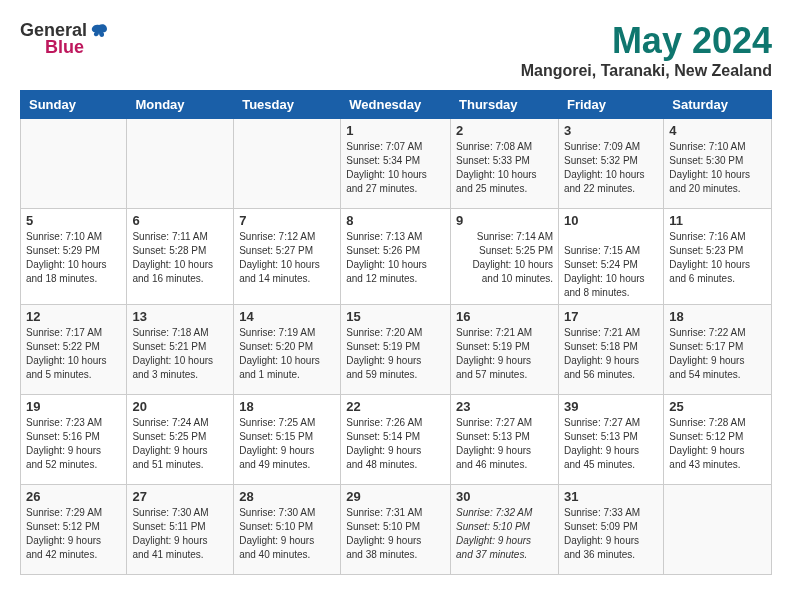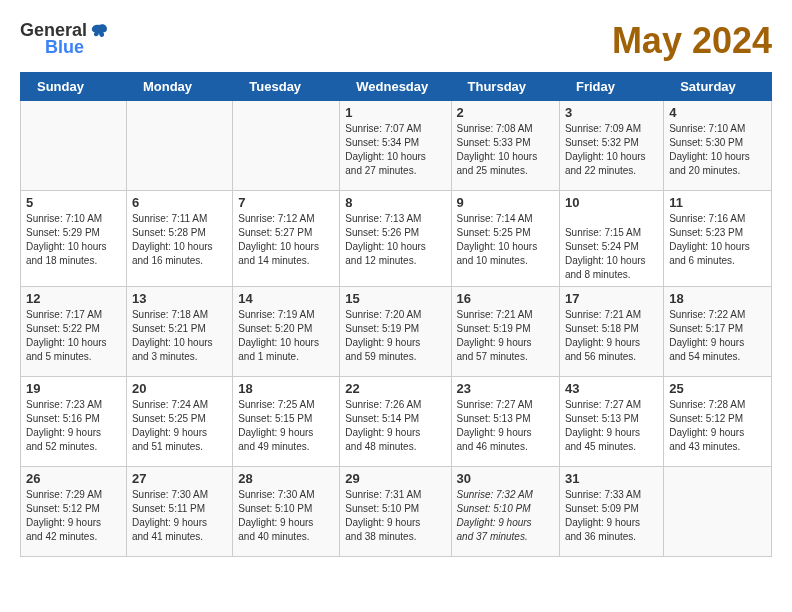--- a/index.html
+++ b/index.html
@@ -24,37 +24,37 @@
     .logo-row {
       display: flex;
       align-items: center;
     }
     .title-section {
       text-align: right;
     }
     .month-title {
       font-size: 36px;
       font-weight: bold;
-      color: #a16207;
+      color: #0f766e;
     }
     .location-title {
       font-size: 16px;
       color: #333;
       font-weight: bold;
     }
     table {
       width: 100%;
       border-collapse: collapse;
     }
     thead tr {
       background-color: #1a5fa8;
       color: white;
     }
     thead th {
-      padding: 6px 16px;
+      padding: 6px 8px;
       font-size: 13px;
       font-weight: bold;
       text-align: left;
       border: 1px solid #1a5fa8;
     }
     tbody tr {
       vertical-align: top;
     }
     tbody td {
       border: 1px solid #ccc;
@@ -90,24 +90,25 @@
 <body>
 
 <div class="header-section">
   <div class="logo">
     <div class="logo-row">
       <span style="font-size:18px;font-weight:bold;color:#333;">General</span>
       <svg width="20" height="20" viewBox="0 0 20 20" style="margin-left:2px;">
         <path d="M10 4 C14 2 18 4 18 8 C18 10 16 12 14 11 C16 13 15 16 13 16 C11 16 10 14 10 12 C10 14 8 16 6 15 C4 14 5 11 7 11 C5 12 2 10 3 7 C4 4 8 3 10 4Z" fill="#1a5fa8"></path>
       </svg>
     </div>
-    <span style="font-size:18px;font-weight:bold;color:#3b82f6;margin-top:-4px;">Blue</span>
+    <span style="font-size:18px;font-weight:bold;color:#be185d;margin-top:-4px;">Blue</span>
   </div>
   <div class="title-section">
     <div class="month-title">May 2024</div>
+    <div class="location-title">Mangorei, Taranaki, New Zealand</div>
   </div>
 </div>
 
 <table>
   <thead>
     <tr>
       <th>Sunday</th>
       <th>Monday</th>
       <th>Tuesday</th>
       <th>Wednesday</th>
@@ -174,21 +175,21 @@
         </td>
         <td>
           <span class="day-num">8</span>
           <div class="day-info" style="white-space: pre-line;">Sunrise: 7:13 AM
 Sunset: 5:26 PM
 Daylight: 10 hours
 and 12 minutes.</div>
         </td>
         <td>
           <span class="day-num">9</span>
-          <div class="day-info" style="white-space: pre-line;">Sunrise: 7:14 AM
+          <div class="day-info" style="white-space: pre-line; text-align: right;">Sunrise: 7:14 AM
 Sunset: 5:25 PM
 Daylight: 10 hours
 and 10 minutes.</div>
         </td>
         <td>
           <span class="day-num">10</span>
           <div class="day-info" style="white-space: pre-line; margin-top: 16px;">Sunrise: 7:15 AM
 Sunset: 5:24 PM
 Daylight: 10 hours
 and 8 minutes.</div>
@@ -282,21 +283,21 @@
 and 48 minutes.</div>
         </td>
         <td>
           <span class="day-num">23</span>
           <div class="day-info" style="white-space: pre-line;">Sunrise: 7:27 AM
 Sunset: 5:13 PM
 Daylight: 9 hours
 and 46 minutes.</div>
         </td>
         <td>
-          <span class="day-num">43</span>
+          <span class="day-num">39</span>
           <div class="day-info" style="white-space: pre-line;">Sunrise: 7:27 AM
 Sunset: 5:13 PM
 Daylight: 9 hours
 and 45 minutes.</div>
         </td>
         <td>
           <span class="day-num">25</span>
           <div class="day-info" style="white-space: pre-line;">Sunrise: 7:28 AM
 Sunset: 5:12 PM
 Daylight: 9 hours

